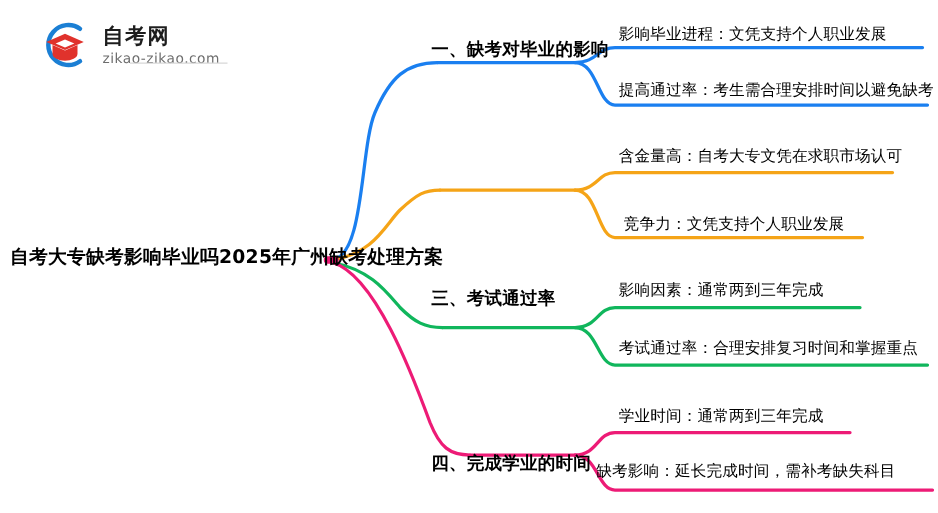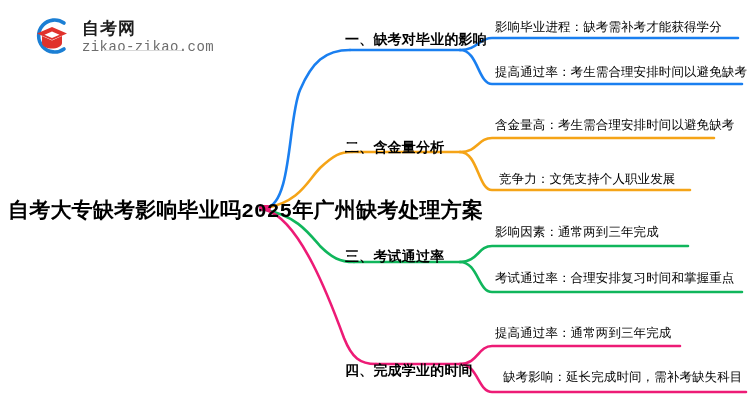--- a/index.html
+++ b/index.html
@@ -2,58 +2,58 @@
 <html><head>
 <meta charset="utf-8">
 <style>
   html,body{margin:0;padding:0;}
   body{
     width:750px;height:410px;
     background:#ffffff;
     font-family:"DejaVu Sans","Liberation Sans",sans-serif;
     overflow:hidden;position:relative;
   }
-  #stage{position:relative;width:640px;height:410px;font-family:Liberation Mono, monospace;}
+  #stage{position:relative;width:640px;height:410px;}
 
   
   .logo-wrap{position:absolute;left:30px;top:14px;display:flex;align-items:center;}
   .logo-mark{position:relative;width:44px;height:44px;flex:none;}
   .logo-text{margin-left:8px;display:flex;flex-direction:column;justify-content:center;}
   .logo-title{font-size:17px;font-weight:bold;color:#1d1d1d;letter-spacing:1px;line-height:19px;}
-  .logo-sub{font-size:14px;color:#6d6d6d;letter-spacing:.4px;line-height:12px;margin-top:2px;}
+  .logo-sub{font-size:11px;color:#6d6d6d;letter-spacing:.4px;line-height:12px;margin-top:2px;}
   .logo-rule{position:absolute;left:74px;top:36px;width:78px;height:1px;background:#d8d8d8;}
 
   
   #links{position:absolute;left:0;top:0;width:750px;height:410px;}
 
   
   .node{position:absolute;white-space:nowrap;color:#000;}
   .root-label{
     left:8px;top:196px;
-    font-size:21px;font-weight:bold;letter-spacing:.2px;text-align:center;
+    font-size:15px;font-weight:bold;letter-spacing:.2px;text-align:center;
   }
   .branch-label{
     font-size:14px;font-weight:bold;letter-spacing:.2px;
   }
   .leaf-label{
     font-size:12.5px;letter-spacing:.1px;
   }
   .b1{left:345px;top:31px;text-align:center;}
   .b2{left:345px;top:139px;}
-  .b3{left:345px;top:248px;}
+  .b3{left:345px;top:230px;}
   .b4{left:345px;top:362px;}
 
   .l1a{left:495px;top:19px;}
   .l1b{left:495px;top:64px;}
   .l2a{left:495px;top:117px;}
   .l2b{left:499px;top:171px;}
   .l3a{left:495px;top:224px;}
   .l3b{left:495px;top:270px;}
   .l4a{left:495px;top:325px;}
-  .l4b{left:503px;top:369px;}
+  .l4b{left:477px;top:369px;}
 </style>
 </head>
 <body>
 
 <div id="stage">
 
   <div class="logo-wrap">
     <div class="logo-mark">
       <svg width="44" height="44" viewBox="0 0 44 44">
         <path d="M34 9 A16 16 0 1 0 34 35" fill="none" stroke="#1b7fd4" stroke-width="3.6" stroke-linecap="round"></path>
@@ -93,29 +93,28 @@
       <path id="fork-4a" d="M460,364 C478,364 478,346 492,346 L680,346" stroke="#ed1b76"></path>
       <path id="fork-4b" d="M460,364 C478,364 478,392 492,392 L746,392" stroke="#ed1b76"></path>
 
       <path d="M262,208 L268,208" stroke="#ed1b76" stroke-width="6"></path>
     </g>
   </svg>
 
   <div class="node root-label">自考大专缺考影响毕业吗2025年广州缺考处理方案</div>
 
   <div class="node branch-label b1">一、缺考对毕业的影响</div>
-  <div class="node branch-label b2">二、含金量分析</div>
   <div class="node branch-label b3">三、考试通过率</div>
   <div class="node branch-label b4">四、完成学业的时间</div>
 
-  <div class="node leaf-label l1a">影响毕业进程：缺考需补考才能获得学分</div>
+  <div class="node leaf-label l1a">影响毕业进程：文凭支持个人职业发展</div>
   <div class="node leaf-label l1b">提高通过率：考生需合理安排时间以避免缺考</div>
 
-  <div class="node leaf-label l2a">含金量高：考生需合理安排时间以避免缺考</div>
+  <div class="node leaf-label l2a">含金量高：自考大专文凭在求职市场认可</div>
   <div class="node leaf-label l2b">竞争力：文凭支持个人职业发展</div>
 
   <div class="node leaf-label l3a">影响因素：通常两到三年完成</div>
   <div class="node leaf-label l3b">考试通过率：合理安排复习时间和掌握重点</div>
 
-  <div class="node leaf-label l4a">提高通过率：通常两到三年完成</div>
+  <div class="node leaf-label l4a">学业时间：通常两到三年完成</div>
   <div class="node leaf-label l4b">缺考影响：延长完成时间，需补考缺失科目</div>
 
 </div>
 
 </body></html>

